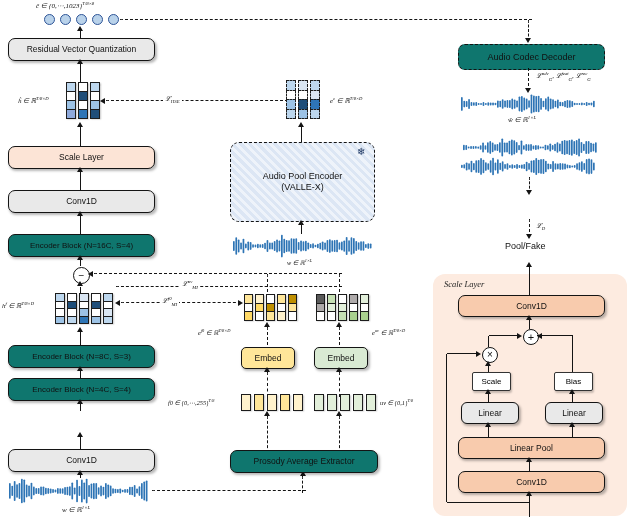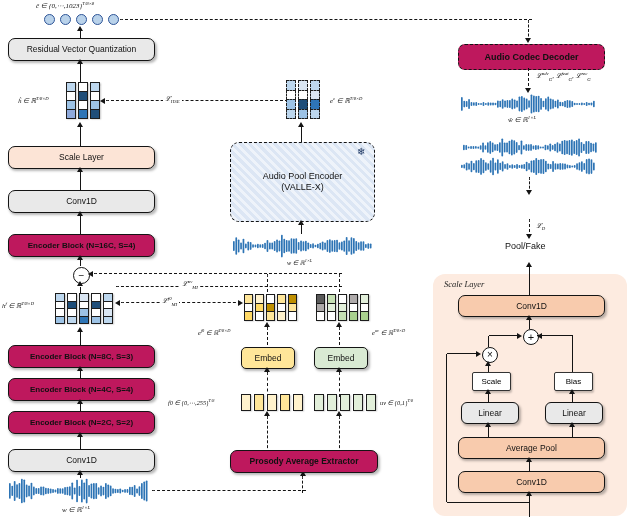--- a/index.html
+++ b/index.html
@@ -4,21 +4,21 @@
 <style>
   html,body{margin:0;padding:0;background:#fff;font-family:"Liberation Sans",sans-serif;}
   #canvas{position:relative;width:630px;height:518px;background:#fff;overflow:hidden;}
 
   .box{position:absolute;border:1.2px solid #141414;border-radius:7px;display:flex;
        align-items:center;justify-content:center;text-align:center;line-height:1.2;
        font-size:8.5px;color:#111;box-shadow:1.5px 2px 2.5px rgba(0,0,0,.28);background:#fff;}
   .peach{background:#fce4d6;}
   .ppeach{background:#f8cbad;}
   .gray{background:#e9e9e9;}
-  .blue{background:#be185d;font-weight:bold;}
+  .blue{background:#0f766e;}
   .dashbox{border-style:dashed;box-shadow:none;}
   .hatch{background:repeating-linear-gradient(45deg,#dce6f4 0 3px,#eef3fa 3px 6px);}
   .whitebox{background:#fff;border:1px solid #333;border-radius:2px;box-shadow:1px 1.5px 2px rgba(0,0,0,.22);}
 
   .panel{position:absolute;background:#fdebe0;border-radius:12px;}
   .panel-title{position:absolute;font-style:italic;font-size:8.5px;color:#222;font-family:"Liberation Serif",serif;}
 
   .vl{position:absolute;width:0;border-left:1.2px solid #141414;}
   .hl{position:absolute;height:0;border-top:1.2px solid #141414;}
   .dsh{border-left-style:dashed;border-top-style:dashed;}
@@ -175,23 +175,20 @@
   </div>
   <i class="vl" style="left:80px;top:371px;height:7px;"></i>
   <i class="au" style="left:77.3px;top:366px;"></i>
 
   <div class="box blue" style="left:8px;top:378px;width:145px;height:21px;font-size:8px;">
     <span>Encoder Block (N=4C, S=4)</span>
   </div>
   <i class="vl" style="left:80px;top:404px;height:7px;"></i>
   <i class="au" style="left:77.3px;top:399px;"></i>
 
-  <div class="box blue" style="left:8px;top:411px;width:145px;height:21px;font-size:8px;">
-    <span>Encoder Block (N=2C, S=2)</span>
-  </div>
   <i class="vl" style="left:80px;top:437px;height:12px;"></i>
   <i class="au" style="left:77.3px;top:432px;"></i>
 
   <div class="box gray" style="left:8px;top:449px;width:145px;height:21px;">
     <span>Conv1D</span>
   </div>
   <i class="vl" style="left:80px;top:475px;height:3px;"></i>
   <i class="au" style="left:77.3px;top:470px;"></i>
 
   <div class="wave" style="left:8px;top:478px;"><svg width="145" height="26" xmlns="http://www.w3.org/2000/svg">
@@ -731,21 +728,21 @@
   <div class="box gray" style="left:545px;top:402px;width:56px;height:20px;border-radius:6px;">
     <span>Linear</span>
   </div>
 
   <i class="vl" style="left:488px;top:394px;height:8px;"></i>
   <i class="au" style="left:485.3px;top:389px;"></i>
   <i class="vl" style="left:572px;top:394px;height:8px;"></i>
   <i class="au" style="left:569.3px;top:389px;"></i>
 
   <div class="box ppeach" style="left:458px;top:437px;width:145px;height:20px;">
-    <span>Average Pool</span>
+    <span>Linear Pool</span>
   </div>
 
   <i class="vl" style="left:488px;top:427px;height:10px;"></i>
   <i class="au" style="left:485.3px;top:422px;"></i>
   <i class="vl" style="left:572px;top:427px;height:10px;"></i>
   <i class="au" style="left:569.3px;top:422px;"></i>
 
   <div class="box ppeach" style="left:458px;top:471px;width:145px;height:20px;">
     <span>Conv1D</span>
   </div>

